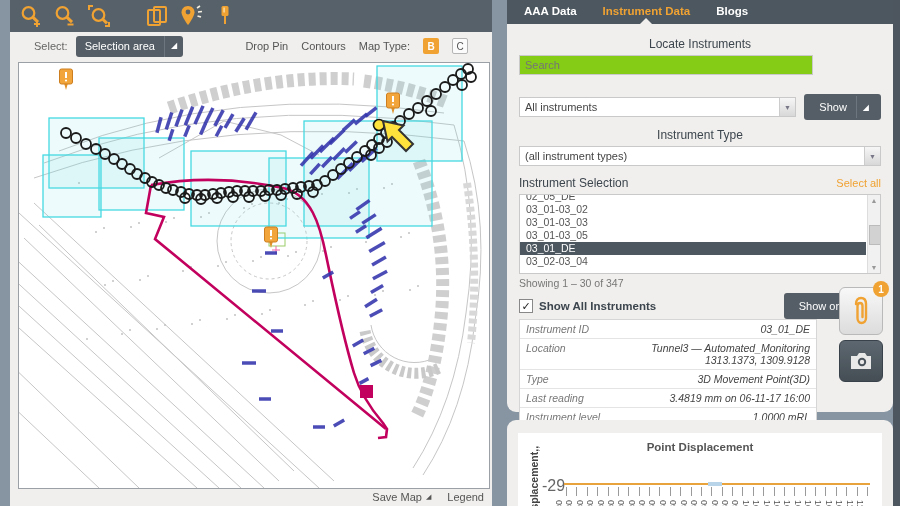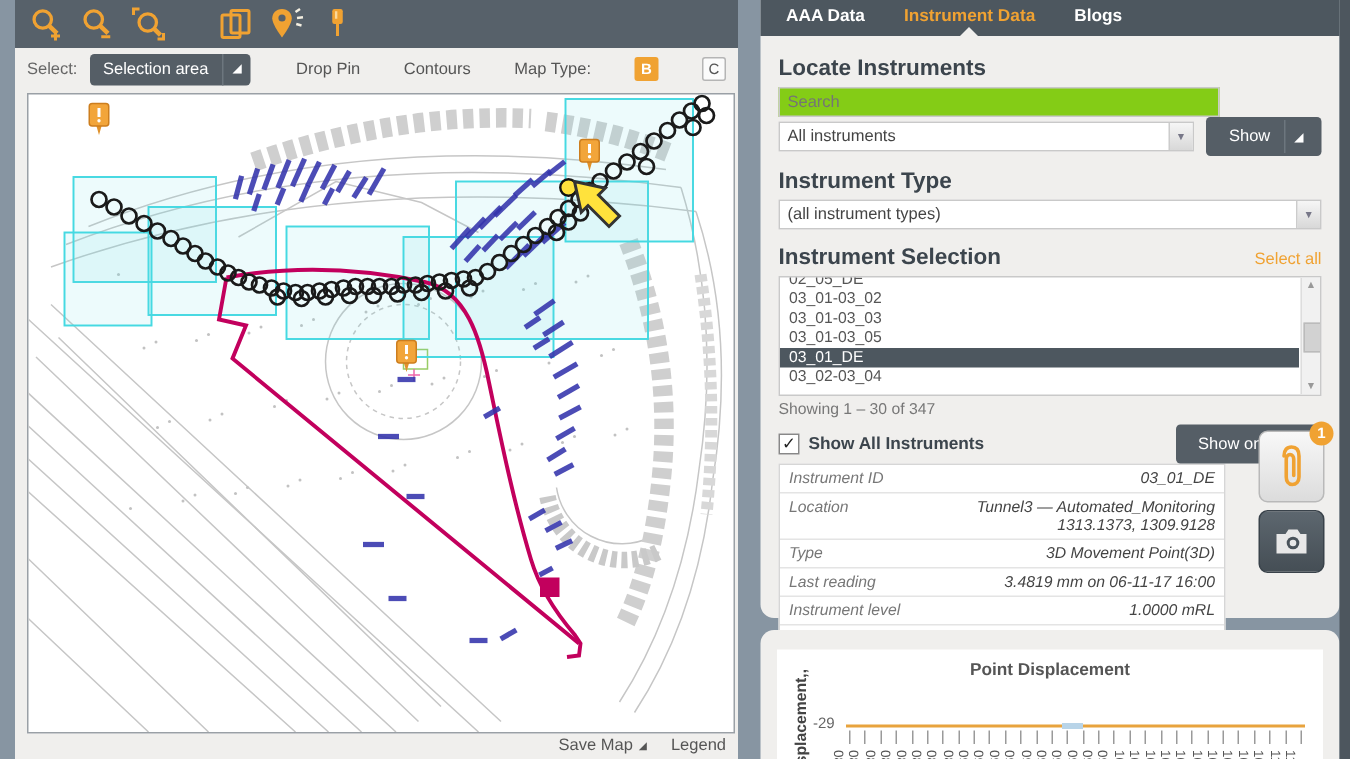--- a/index.html
+++ b/index.html
@@ -5,47 +5,47 @@
   html,body{margin:0;padding:0;}
   body{width:900px;height:506px;overflow:hidden;background:#8795a2;
        font-family:"Liberation Sans",sans-serif;position:relative;}
   #app{position:relative;width:900px;height:506px;overflow:hidden;}
 
   
   .left-panel{position:absolute;left:10px;top:0;width:482px;height:506px;background:#f0efed;}
   .toolbar{height:32px;background:#57616a;display:flex;align-items:center;gap:8px;padding-left:8px;}
   .tb-icon{width:26px;height:26px;display:flex;align-items:center;justify-content:center;cursor:pointer;}
   .tb-gap{width:16px;}
-  .controls-row{height:28px;display:flex;align-items:center;padding:0 8px;font-size:11px;color:#666;}
+  .controls-row{height:28px;display:flex;align-items:center;padding:0 24px;font-size:11px;color:#666;}
   .sel-btn{background:#555e66;color:#fff;border-radius:3px;display:flex;align-items:center;height:21px;margin-left:8px;font-size:11px;cursor:pointer;}
   .sel-btn .lbl{padding:0 9px;}
   .sel-btn .divd{width:1px;height:21px;background:#6d767e;}
   .sel-btn .tri{padding:0 6px;font-size:8px;line-height:1;}
-  .right-links{margin-left:auto;display:flex;gap:29px;align-items:center;color:#555;}
+  .right-links{margin-left:auto;display:flex;gap:13px;align-items:center;color:#555;}
   .maptype-b{width:16px;height:16px;background:#f0a232;color:#fff;border-radius:2px;font-weight:bold;font-size:10px;display:flex;align-items:center;justify-content:center;cursor:pointer;}
   .maptype-c{width:16px;height:16px;background:#fbfbfb;border:1px solid #b5b5b5;box-sizing:border-box;color:#555;border-radius:2px;font-size:10px;display:flex;align-items:center;justify-content:center;cursor:pointer;}
   .map-canvas{position:absolute;left:8px;top:62px;width:470px;height:425px;background:#fff;border:1px solid #9aa0a6;box-sizing:content-box;}
   .map-canvas svg{display:block;}
   .map-footer{position:absolute;bottom:1px;right:8px;height:17px;font-size:11px;color:#555;display:flex;gap:16px;align-items:center;}
   .map-footer .link{cursor:pointer;display:flex;align-items:center;gap:4px;}
   .map-footer .tri{font-size:7px;}
 
   
   .right-panel{position:absolute;left:507px;top:0;width:386px;height:412px;background:#f0efed;border-radius:0 0 9px 9px;}
   .tabbar{height:24px;background:#4d575f;display:flex;align-items:stretch;padding-left:4px;border-radius:0;}
   .tab{color:#fff;font-size:11.5px;font-weight:bold;padding:5px 13px 0;cursor:pointer;position:relative;}
   .tab.active{color:#f0a232;}
   .tab.active::after{content:"";position:absolute;left:50%;bottom:-1px;margin-left:-7px;
     border-left:7px solid transparent;border-right:7px solid transparent;border-bottom:7px solid #f0efed;}
   .rp-content{padding:9px 12px 0;position:relative;}
-  .rp-h{font-size:15px;font-weight:bold;color:#3c454d;margin:8px 0 4px;}
+  .rp-h{font-size:12px;font-weight:normal;color:#3c454d;margin:8px 0 4px;text-align:center;}
   .rp-h.first{margin-top:4px;}
   .search-input{width:282px;height:18px;border:1px solid #c9c9c9;font-size:11px;padding:0 5px;color:#555;
     font-family:"Liberation Sans",sans-serif;background:#84cc16;outline:none;}
-  .row-flex{display:flex;align-items:center;margin-top:0;}
+  .row-flex{display:flex;align-items:center;margin-top:19px;}
   .fake-select{background:#fff;border:1px solid #c9c9c9;height:20px;box-sizing:border-box;display:flex;align-items:center;
     font-size:11px;color:#444;padding-left:5px;cursor:pointer;}
   .fake-select .chev{margin-left:auto;width:15px;height:100%;background:linear-gradient(#f6f6f6,#d8d8d8);
     border-left:1px solid #ccc;display:flex;align-items:center;justify-content:center;font-size:7px;color:#778;}
   .w-narrow{width:294px;}
   .w-full{width:362px;}
   .btn-dark{background:#555e66;color:#fff;border-radius:3px;font-size:11px;height:26px;display:flex;align-items:center;cursor:pointer;border:none;font-family:"Liberation Sans",sans-serif;}
   .btn-dark .lbl{padding:0 9px;}
   .btn-dark .divd{width:1px;height:22px;background:#6d767e;}
   .btn-dark .tri{padding:0 6px;font-size:8px;}
@@ -73,21 +73,21 @@
   .attach-btn{right:10px;top:287px;height:46px;background:linear-gradient(#f8f8f8,#dcdcdc);border:1px solid #b9b9b9;}
   .badge{position:absolute;top:-7px;right:-7px;width:16px;height:16px;border-radius:50%;background:#f0a232;border:1px solid #d18а26;
     color:#fff;font-size:10px;font-weight:bold;display:flex;align-items:center;justify-content:center;}
   .camera-btn{right:10px;top:340px;height:40px;background:linear-gradient(#5d676f,#454e55);border:1px solid #39424a;}
 
   
   .chart-panel{position:absolute;left:507px;top:420px;width:386px;height:120px;background:#f0efed;border-radius:9px;}
   .chart-box{position:absolute;left:11px;top:13px;right:11px;height:100px;background:#fff;overflow:visible;}
   .chart-title{position:absolute;left:0;right:0;top:8px;text-align:center;font-size:11.5px;font-weight:bold;color:#555;}
   .chart-ylab{position:absolute;left:-24px;top:44px;font-size:10.5px;font-weight:bold;color:#444;transform:rotate(-90deg);width:80px;text-align:center;}
-  .chart-ytick{position:absolute;left:24px;top:44px;font-size:10px;color:#666;}
+  .chart-ytick{position:absolute;left:24px;top:44px;font-size:16px;color:#666;}
   .chart-line{position:absolute;left:46px;right:12px;top:50px;height:2px;}
   .chart-hl{position:absolute;left:47%;top:-1px;width:14px;height:4px;background:#b8d4e8;}
   .chart-xaxis{position:absolute;left:48px;right:14px;top:54px;display:flex;justify-content:space-between;}
   .xtick{width:1px;position:relative;}
   .xtick .tk{width:1px;height:9px;background:#9a9a9a;}
   .xtick .xl{position:absolute;left:-2px;top:13px;font-size:9px;color:#555;white-space:nowrap;
     transform:rotate(90deg);transform-origin:top left;}
 
   .right-strip{position:absolute;right:0;top:0;width:7px;height:506px;background:#4d565e;}
 </style>

